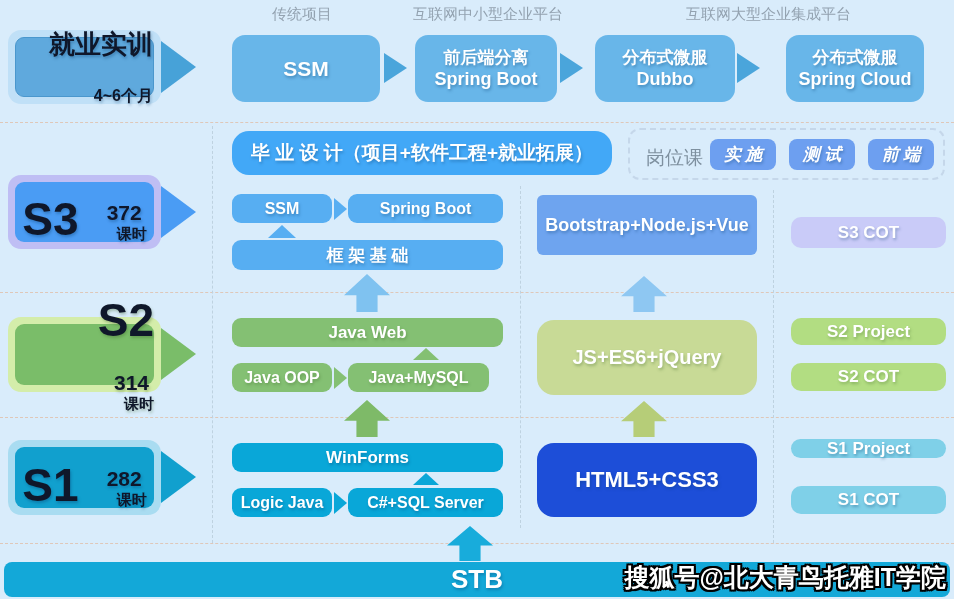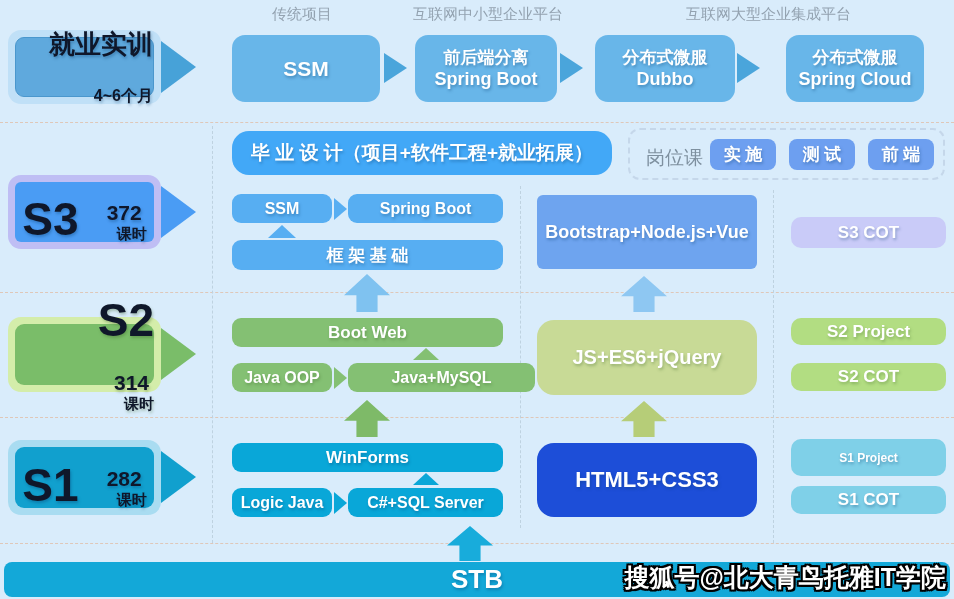--- a/index.html
+++ b/index.html
@@ -26,21 +26,21 @@
   .stage-outer{position:absolute; border-radius:13px;}
   .stage-inner{position:absolute; left:7px; top:7px; right:7px; bottom:7px;
     border-radius:9px; display:flex; align-items:flex-end; justify-content:center;
     gap:28px; color:#0f172a;}
   .stage-name{font-size:46px; font-weight:bold; line-height:1;}
   .stage-hours{display:flex; flex-direction:column; line-height:1.15; font-weight:bold;}
   .stage-hours .num{font-size:21px;}
   .stage-hours .unit{font-size:15px;margin-left:10px;}
   .cot{background:#c9cbf8;}
   .jobbtn{position:absolute; background:#6d9ff0; border-radius:8px; color:#fff;
-    font-weight:bold; font-size:17px; display:flex; align-items:center; justify-content:center;}
+    font-weight:bold; font-size:17px; display:flex; align-items:center; justify-content:center;font-style:italic;}
   .wm{
     position:absolute; color:#fff; font-weight:bold; font-size:25px; white-space:nowrap;
     text-shadow:-2px -2px 0 #000,2px -2px 0 #000,-2px 2px 0 #000,2px 2px 0 #000,0 2px 0 #000,2px 0 0 #000,-2px 0 0 #000,0 -2px 0 #000;
   }
 </style>
 </head>
 <body>
 
 <div id="canvas">
 
@@ -91,21 +91,21 @@
   </div>
 
   <div class="abs" style="left:628px;top:128px;width:317px;height:52px;border:2px dashed #c5d7ea;border-radius:12px;box-sizing:border-box;">
     <span class="abs" style="left:16px;top:15px;color:#7e909f;font-size:19px;">岗位课</span>
   </div>
   <div class="jobbtn sh" style="left:710px;top:139px;width:66px;height:31px;">实 施</div>
   <div class="jobbtn sh" style="left:789px;top:139px;width:66px;height:31px;">测 试</div>
   <div class="jobbtn sh" style="left:868px;top:139px;width:66px;height:31px;">前 端</div>
 
   <div class="stage-outer" style="left:8px;top:175px;width:153px;height:74px;background:#bfbef4;">
-    <div class="stage-inner sh" style="background:#4a9cf4;border-radius:6px;">
+    <div class="stage-inner sh" style="background:#4a9cf4;">
       <span class="stage-name">S3</span>
       <span class="stage-hours">
         <span class="num">372</span>
         <span class="unit">课时</span>
       </span>
     </div>
   </div>
   <div class="tri-right" style="left:161px;top:186px;width:35px;height:52px;background:#4a9cf4;"></div>
 
   <div class="box sh" style="left:232px;top:194px;width:100px;height:29px;background:#57aef2;font-size:16px;border-radius:9px;">
@@ -114,49 +114,49 @@
   <div class="tri-right" style="left:334px;top:198px;width:13px;height:22px;background:#57aef2;"></div>
   <div class="box sh" style="left:348px;top:194px;width:155px;height:29px;background:#57aef2;font-size:16px;border-radius:9px;">
     <span>Spring Boot</span>
   </div>
   <div class="tri-up" style="left:268px;top:225px;width:28px;height:13px;background:#57aef2;"></div>
   <div class="box sh" style="left:232px;top:240px;width:271px;height:30px;background:#57aef2;font-size:17px;border-radius:9px;">
     <span>框 架 基 础</span>
   </div>
   <div class="arrow-up" style="left:344px;top:274px;width:46px;height:38px;background:#7fc2f0;"></div>
 
-  <div class="box sh" style="left:537px;top:195px;width:220px;height:74px;background:#6ea4ef;font-size:18px;border-radius:6px;">
+  <div class="box sh" style="left:537px;top:195px;width:220px;height:60px;background:#6ea4ef;font-size:18px;border-radius:6px;">
     <span>Bootstrap+Node.js+Vue</span>
   </div>
   <div class="arrow-up" style="left:621px;top:276px;width:46px;height:36px;background:#8ec7f2;"></div>
 
   <div class="box cot sh" style="left:791px;top:217px;width:155px;height:31px;font-size:17px;">
     <span>S3 COT</span>
   </div>
 
   <div class="stage-outer" style="left:8px;top:317px;width:153px;height:75px;background:#d4edaa;">
     <div class="stage-inner shg" style="background:#7abd69;">
       <span class="stage-name">S2</span>
       <span class="stage-hours">
         <span class="num">314</span>
         <span class="unit">课时</span>
       </span>
     </div>
   </div>
   <div class="tri-right" style="left:161px;top:328px;width:35px;height:52px;background:#7abd69;"></div>
 
   <div class="box shg" style="left:232px;top:318px;width:271px;height:29px;background:#84c073;font-size:17px;border-radius:9px;">
-    <span>Boot Web</span>
+    <span>Java Web</span>
   </div>
   <div class="tri-up" style="left:413px;top:348px;width:26px;height:12px;background:#84c073;"></div>
   <div class="box shg" style="left:232px;top:363px;width:100px;height:29px;background:#84c073;font-size:16px;border-radius:9px;">
     <span>Java OOP</span>
   </div>
   <div class="tri-right" style="left:334px;top:367px;width:13px;height:22px;background:#84c073;"></div>
-  <div class="box shg" style="left:348px;top:363px;width:187px;height:29px;background:#84c073;font-size:16px;border-radius:9px;">
+  <div class="box shg" style="left:348px;top:363px;width:141px;height:29px;background:#84c073;font-size:16px;border-radius:9px;">
     <span>Java+MySQL</span>
   </div>
   <div class="arrow-up" style="left:344px;top:400px;width:46px;height:37px;background:#7eba68;"></div>
 
   <div class="box shg" style="left:537px;top:320px;width:220px;height:75px;background:#c8da96;font-size:20px;border-radius:17px;">
     <span>JS+ES6+jQuery</span>
   </div>
   <div class="arrow-up" style="left:621px;top:401px;width:46px;height:36px;background:#b6cd78;"></div>
 
   <div class="box shg" style="left:791px;top:318px;width:155px;height:27px;background:#b2dd82;font-size:17px;">
@@ -187,21 +187,21 @@
   <div class="tri-right" style="left:334px;top:492px;width:13px;height:22px;background:#09a7d8;"></div>
   <div class="box sh" style="left:348px;top:488px;width:155px;height:29px;background:#09a7d8;font-size:16px;border-radius:9px;">
     <span>C#+SQL Server</span>
   </div>
   <div class="arrow-up" style="left:447px;top:526px;width:46px;height:35px;background:#18acdb;"></div>
 
   <div class="box sh" style="left:537px;top:443px;width:220px;height:74px;background:#1d4ed8;font-size:22px;border-radius:17px;">
     <span>HTML5+CSS3</span>
   </div>
 
-  <div class="box sh" style="left:791px;top:439px;width:155px;height:37px;background:#7fd0e8;font-size:12px;">
+  <div class="box sh" style="left:791px;top:439px;width:155px;height:19px;background:#7fd0e8;font-size:17px;">
     <span>S1 Project</span>
   </div>
   <div class="box sh" style="left:791px;top:486px;width:155px;height:28px;background:#7fd0e8;font-size:17px;">
     <span>S1 COT</span>
   </div>
 
   <div class="box sh" style="left:4px;top:562px;width:946px;height:35px;background:#13a8d8;font-size:26px;border-radius:8px;">
     <span>STB</span>
   </div>
 

